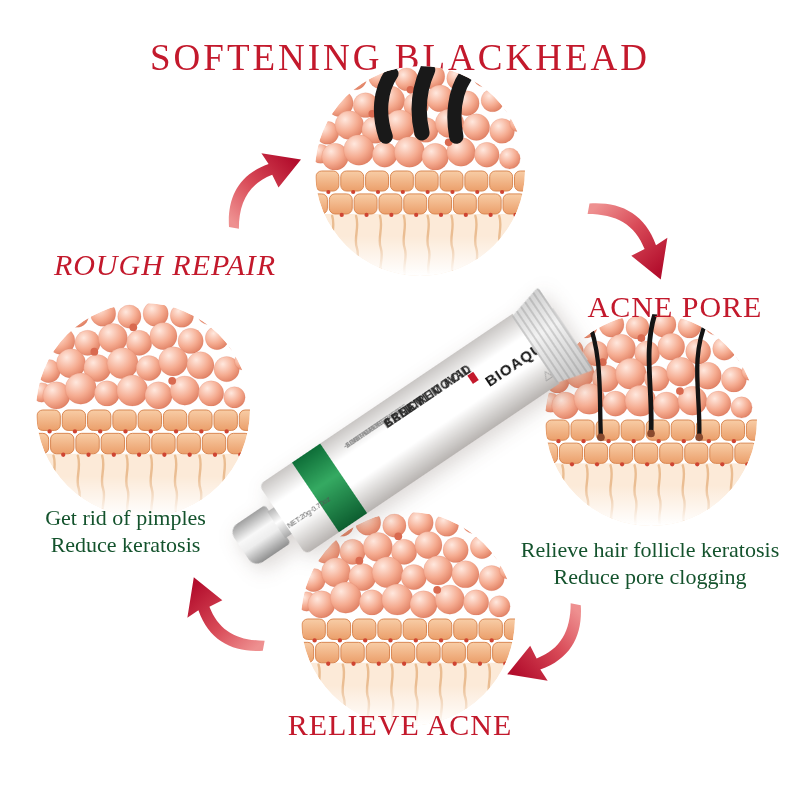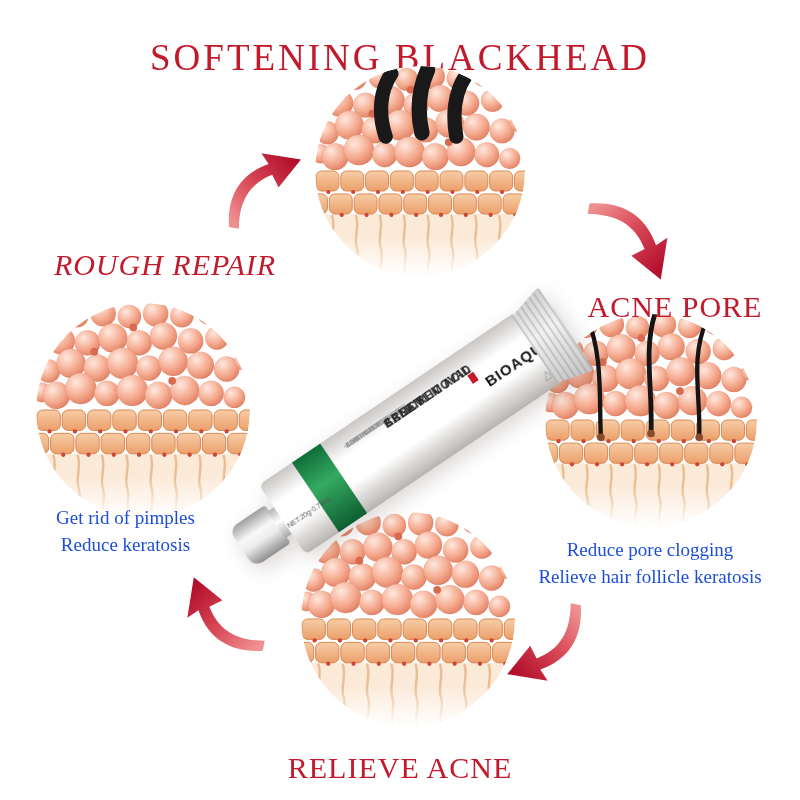--- a/index.html
+++ b/index.html
@@ -12,23 +12,23 @@
   .circle{position:absolute;border-radius:50%;overflow:hidden;display:block;}
   #c-top{left:315px;top:66px;width:210px;height:210px;}
   #c-left{left:36px;top:303px;width:214px;height:214px;}
   #c-right{left:545px;top:314px;width:212px;height:212px;}
   #c-bottom{left:301px;top:512px;width:214px;height:214px;}
 
   .section-label{position:absolute;color:#c3192c;font-size:30px;letter-spacing:1px;
                  text-align:center;white-space:nowrap;}
   #lbl-left{left:15px;top:248px;width:300px;font-style:italic;}
   #lbl-right{left:555px;top:290px;width:240px;}
-  #lbl-bottom{left:240px;top:751px;width:320px;text-align:center;}
-
-  .caption{position:absolute;font-size:19px;color:#1d4ed8;text-align:center;line-height:27px;}
+  #lbl-bottom{left:240px;top:708px;width:320px;text-align:center;}
+
+  .caption{position:absolute;font-size:22px;color:#14532d;text-align:center;line-height:27px;}
   #cap-left{left:8px;top:504px;width:235px;}
   #cap-right{left:505px;top:536px;width:290px;}
 
   .arrow{position:absolute;}
   #ar-tl{left:220px;top:146px;width:90px;height:90px;}
   #ar-tr{left:580px;top:194px;width:95px;height:95px;transform:rotate(90deg);}
   #ar-br{left:498px;top:596px;width:92px;height:92px;transform:rotate(180deg);}
   #ar-bl{left:180px;top:568px;width:92px;height:92px;transform:rotate(-90deg);}
 
   
@@ -252,22 +252,22 @@
 
   <div id="lbl-left" class="section-label">ROUGH REPAIR</div>
   <div id="lbl-right" class="section-label">ACNE PORE</div>
   <div id="lbl-bottom" class="section-label">RELIEVE ACNE</div>
 
   <div id="cap-left" class="caption">
     <div>Get rid of pimples</div>
     <div>Reduce keratosis</div>
   </div>
   <div id="cap-right" class="caption">
+    <div>Relieve hair follicle keratosis</div>
     <div>Reduce pore clogging</div>
-    <div>Relieve hair follicle keratosis</div>
   </div>
 
   <div class="tube">
     <div class="cap"></div>
     <div class="shoulder"></div>
     <div class="body">
       <div class="band"></div>
       <div class="net">NET:20g·0.70oz</div>
       <div class="features">
         <div>·ACNE MARKS FADING</div>

